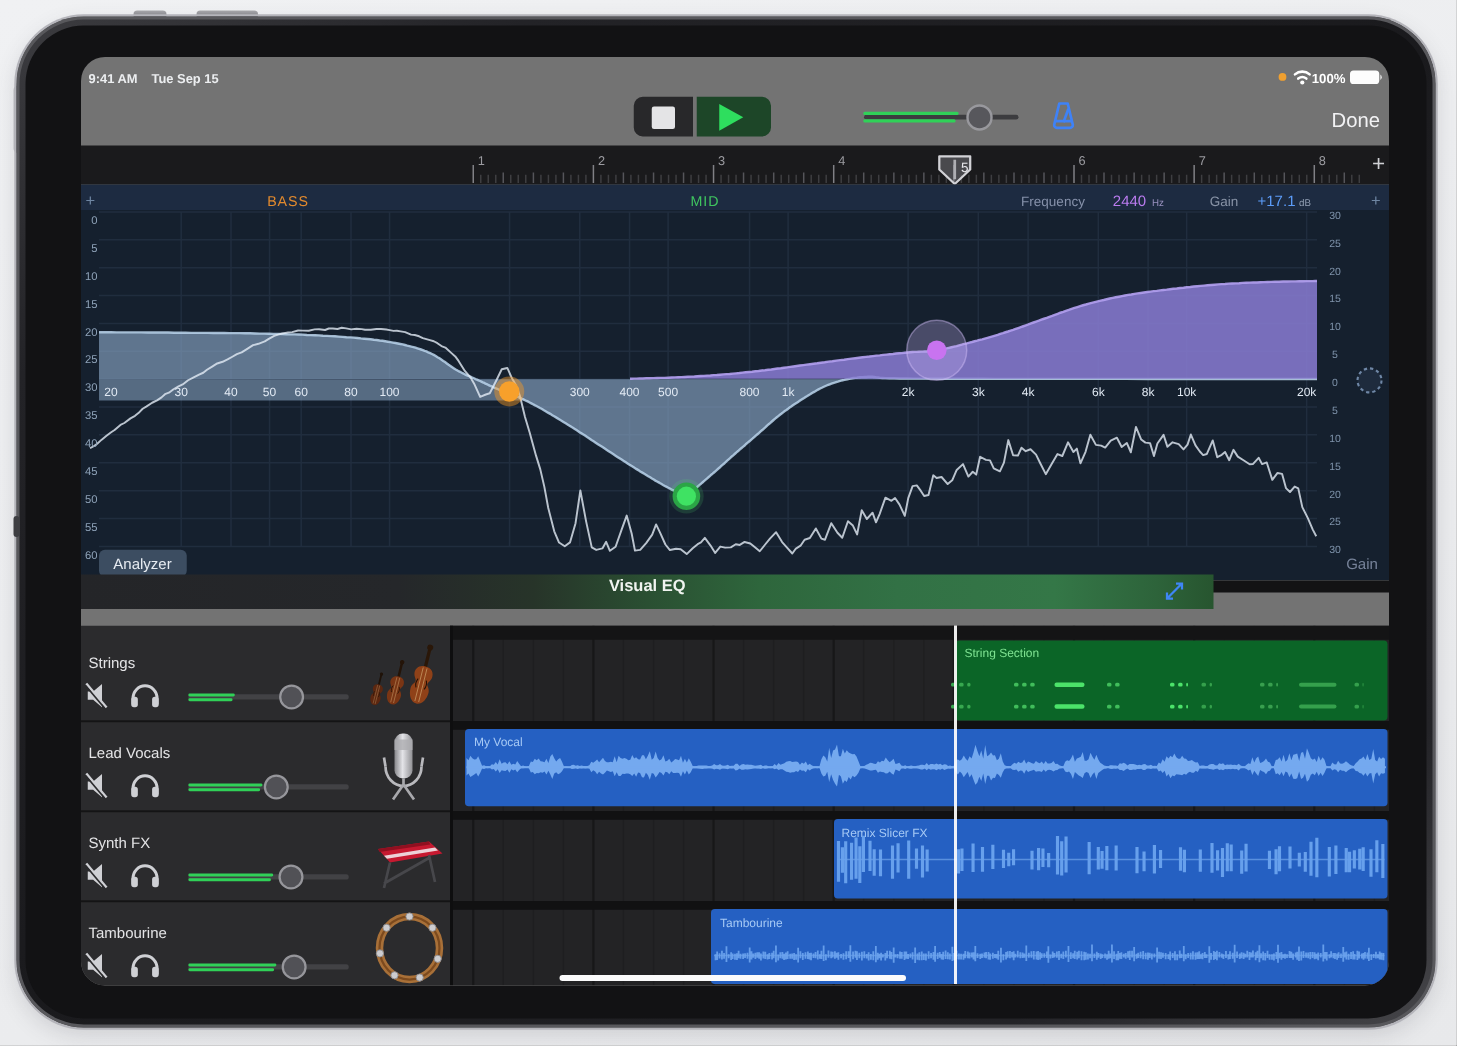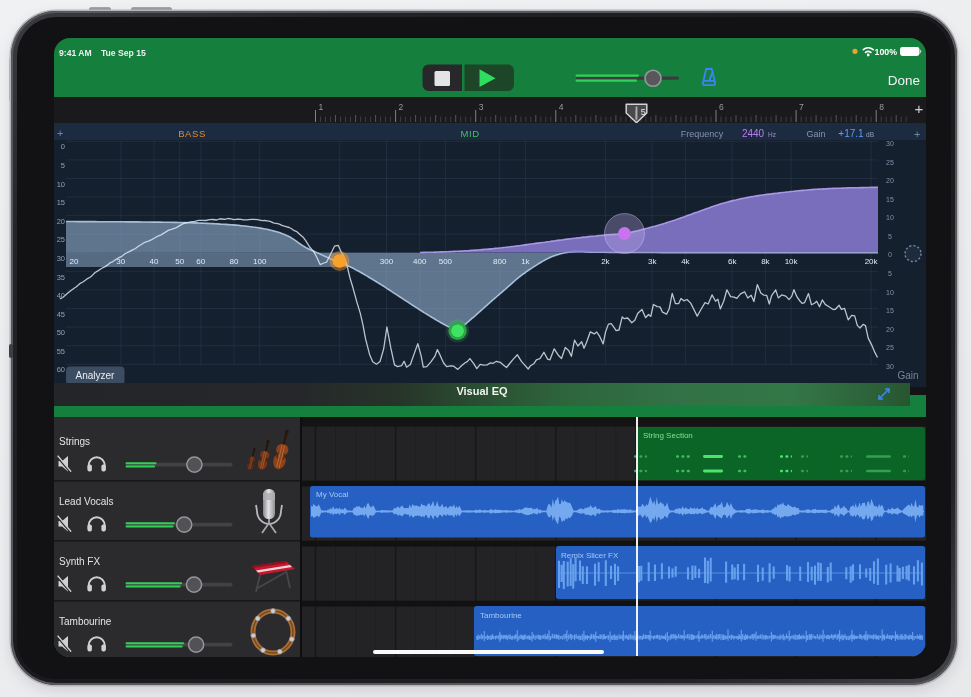--- a/index.html
+++ b/index.html
@@ -1,20 +1,20 @@
 <!DOCTYPE html>
 <html><head><meta charset="utf-8"><style>
 *{margin:0;padding:0;box-sizing:border-box}
 html,body{width:971px;height:697px;overflow:hidden;font-family:"Liberation Sans",sans-serif}
 body{background:linear-gradient(160deg,#f0f1f3 0%,#ecedef 55%,#e8e9eb 100%)}
 #frame{position:absolute;left:11px;top:11px;width:946px;height:674px;border-radius:45px;
 background:linear-gradient(145deg,#3c3c40 0%,#232327 18%,#1a1a1d 50%,#232327 85%,#46464a 100%);
 box-shadow:0 0 0 1.5px #b4b4ba, 0 5px 14px rgba(70,74,82,0.18), inset 0 0 0 2px #58585c}
 #bezel{position:absolute;left:17px;top:17px;width:934px;height:662px;border-radius:39px;background:#121214}
-#screen{position:absolute;left:54px;top:38px;width:872px;height:619px;border-radius:16px;background:#15803d;overflow:hidden}
+#screen{position:absolute;left:54px;top:38px;width:872px;height:619px;border-radius:16px;background:#737373;overflow:hidden}
 .btn-top{position:absolute;top:7px;height:5.5px;border-radius:2.5px;background:linear-gradient(180deg,#aaaaae,#737378)}
 </style></head><body>
 <div class="btn-top" style="left:89px;width:22px"></div>
 <div class="btn-top" style="left:131px;width:41px"></div>
 <div style="position:absolute;left:9px;top:57px;width:6px;height:45px;border-radius:3px;background:linear-gradient(90deg,#c2c2c6,#7e7e83)"></div>
 <div id="frame"></div>
 <div id="bezel"></div>
 <div style="position:absolute;left:9px;top:344px;width:4px;height:14px;border-radius:2px;background:#3e3e42"></div>
 <div id="screen">
 <div style="position:absolute;left:0;top:59px;width:872px;height:26px;background:#1a1a1c"></div>
@@ -134,21 +134,21 @@
       <circle cx="403.6" cy="207.8" r="9.2" fill="#2ba546"></circle>
       <circle cx="403.6" cy="207.8" r="6.4" fill="#3fe263"></circle>
       <circle cx="570.5" cy="110.5" r="20" fill="rgba(196,176,238,0.3)" stroke="rgba(210,190,248,0.45)" stroke-width="1"></circle>
       <circle cx="570.5" cy="110.5" r="6.5" fill="#c873f0"></circle>
       <circle cx="859" cy="130.6" r="8" fill="#1e2b3d" stroke="#6f87a6" stroke-width="1.4" stroke-dasharray="2.2,2"></circle>
       <rect x="12" y="243.5" width="58.5" height="18" rx="4" fill="#3c4d61"></rect>
       <text x="41" y="256.0" font-size="10" text-anchor="middle" style="fill:#e8edf3">Analyzer</text>
       <text x="854" y="256" font-size="10" text-anchor="middle" style="fill:#77839a">Gain</text>
     </svg>
 <div style="position:absolute;left:0;top:348.5px;width:872px;height:8px;background:#131314"></div>
-<div style="position:absolute;left:0;top:345px;width:856px;height:22.5px;
+<div style="position:absolute;left:0;top:345px;width:755px;height:22.5px;
 background:linear-gradient(90deg,#242528 0%,#25272a 28%,#273429 40%,#2a4f32 50%,#2e663c 60%,#327145 72%,#347747 86%,#2d633a 95%,#27552f 100%)">
 <div style="position:absolute;left:0;top:2px;width:100%;text-align:center;font-size:11px;font-weight:bold;color:#f0f4f0;font-family:'Liberation Sans',sans-serif">Visual EQ</div>
 <svg style="position:absolute;right:18px;top:3px" width="16" height="16" viewBox="0 0 16 16">
 <path d="M3.2,12.8 L12.8,3.2 M9,3 h4 v4 M7,13 h-4 v-4" stroke="#3f86f6" stroke-width="1.5" fill="none"></path>
 </svg>
     </div>
 <svg style="position:absolute;left:246px;top:379px" width="626" height="240" viewBox="0 0 626 240" font-family="Liberation Sans, sans-serif">
       <rect x="0" y="0" width="626" height="240" fill="#232325"></rect>
       <path d="M35.5,0 V240 M55.6,0 V240 M75.6,0 V240 M115.6,0 V240 M135.7,0 V240 M155.7,0 V240 M195.7,0 V240 M215.8,0 V240 M235.8,0 V240 M275.8,0 V240 M295.9,0 V240 M315.9,0 V240 M355.9,0 V240 M376.0,0 V240 M396.0,0 V240 M436.0,0 V240 M456.1,0 V240 M476.1,0 V240 M516.1,0 V240 M536.2,0 V240 M556.2,0 V240 M596.2,0 V240 M616.3,0 V240" stroke="rgba(0,0,0,0.13)" stroke-width="1"></path>
       <path d="M15.5,0 V240 M95.6,0 V240 M175.7,0 V240 M255.8,0 V240 M335.9,0 V240 M416.0,0 V240 M496.1,0 V240 M576.2,0 V240" stroke="rgba(0,0,0,0.34)" stroke-width="1.5"></path>

